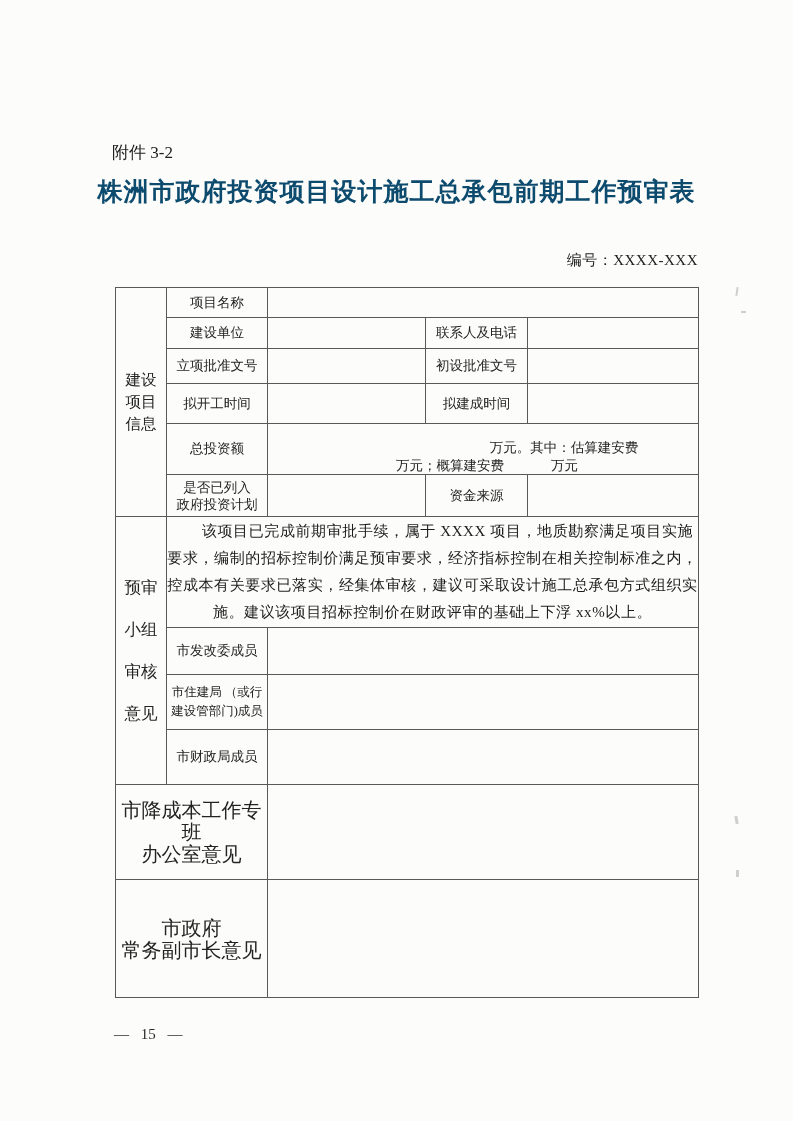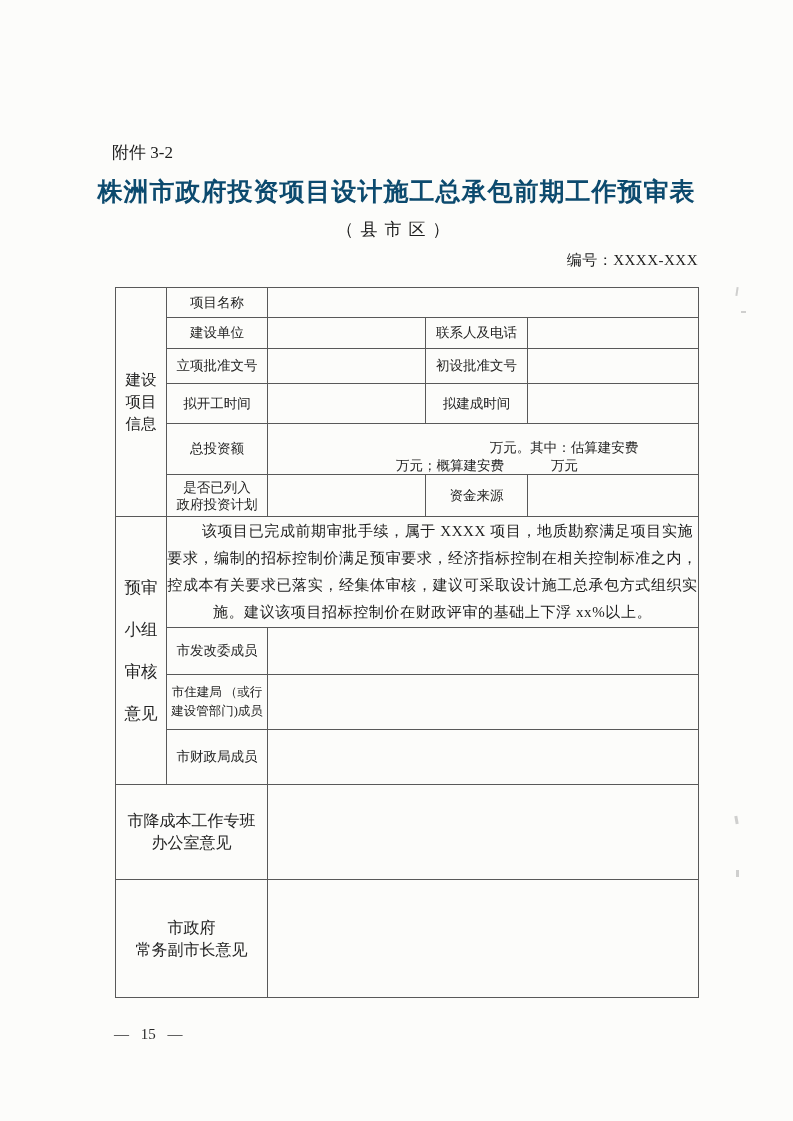--- a/index.html
+++ b/index.html
@@ -67,35 +67,34 @@
     text-indent:2em;
     color:#1c1c1c;
   }
   .invest-cell { vertical-align:top; text-align:left; }
   .invest-line1 { padding:3px 0 0 162px; line-height:17px;margin-top:12px; }
   .invest-line2 { padding:1px 0 0 8px; line-height:17px; }
   .invest-gap { display:inline-block; width:47px; }
   .two-line span { display:block; line-height:17px; }
   .member-left { text-align:left; padding-left:6px; font-size:12.5px; }
   .member-left span { display:block; line-height:19px; }
-  .big-label span { display:block; font-size:16px; line-height:22px; }
+  .big-label span { display:block; font-size:20px; line-height:22px; }
   .footer {
     position:absolute; left:114px; top:1026px;
     font-size:15px; word-spacing:8px; color:#2a2a2a;
   }
   .speck { position:absolute; background:#9a9a9a; opacity:0.45; }
 </style>
 </head>
 <body>
 
 <div class="page">
 
   <div class="attachment">附件 3-2</div>
   <div class="title">株洲市政府投资项目设计施工总承包前期工作预审表</div>
-  <div class="subtitle">（县市区）</div>
   <div class="serial">编号：XXXX-XXX</div>
 
   <table class="form">
     <colgroup>
       <col style="width:51px">
         <col style="width:101px">
         <col style="width:158px">
         <col style="width:102px">
         <col style="width:171px">
     </colgroup>

